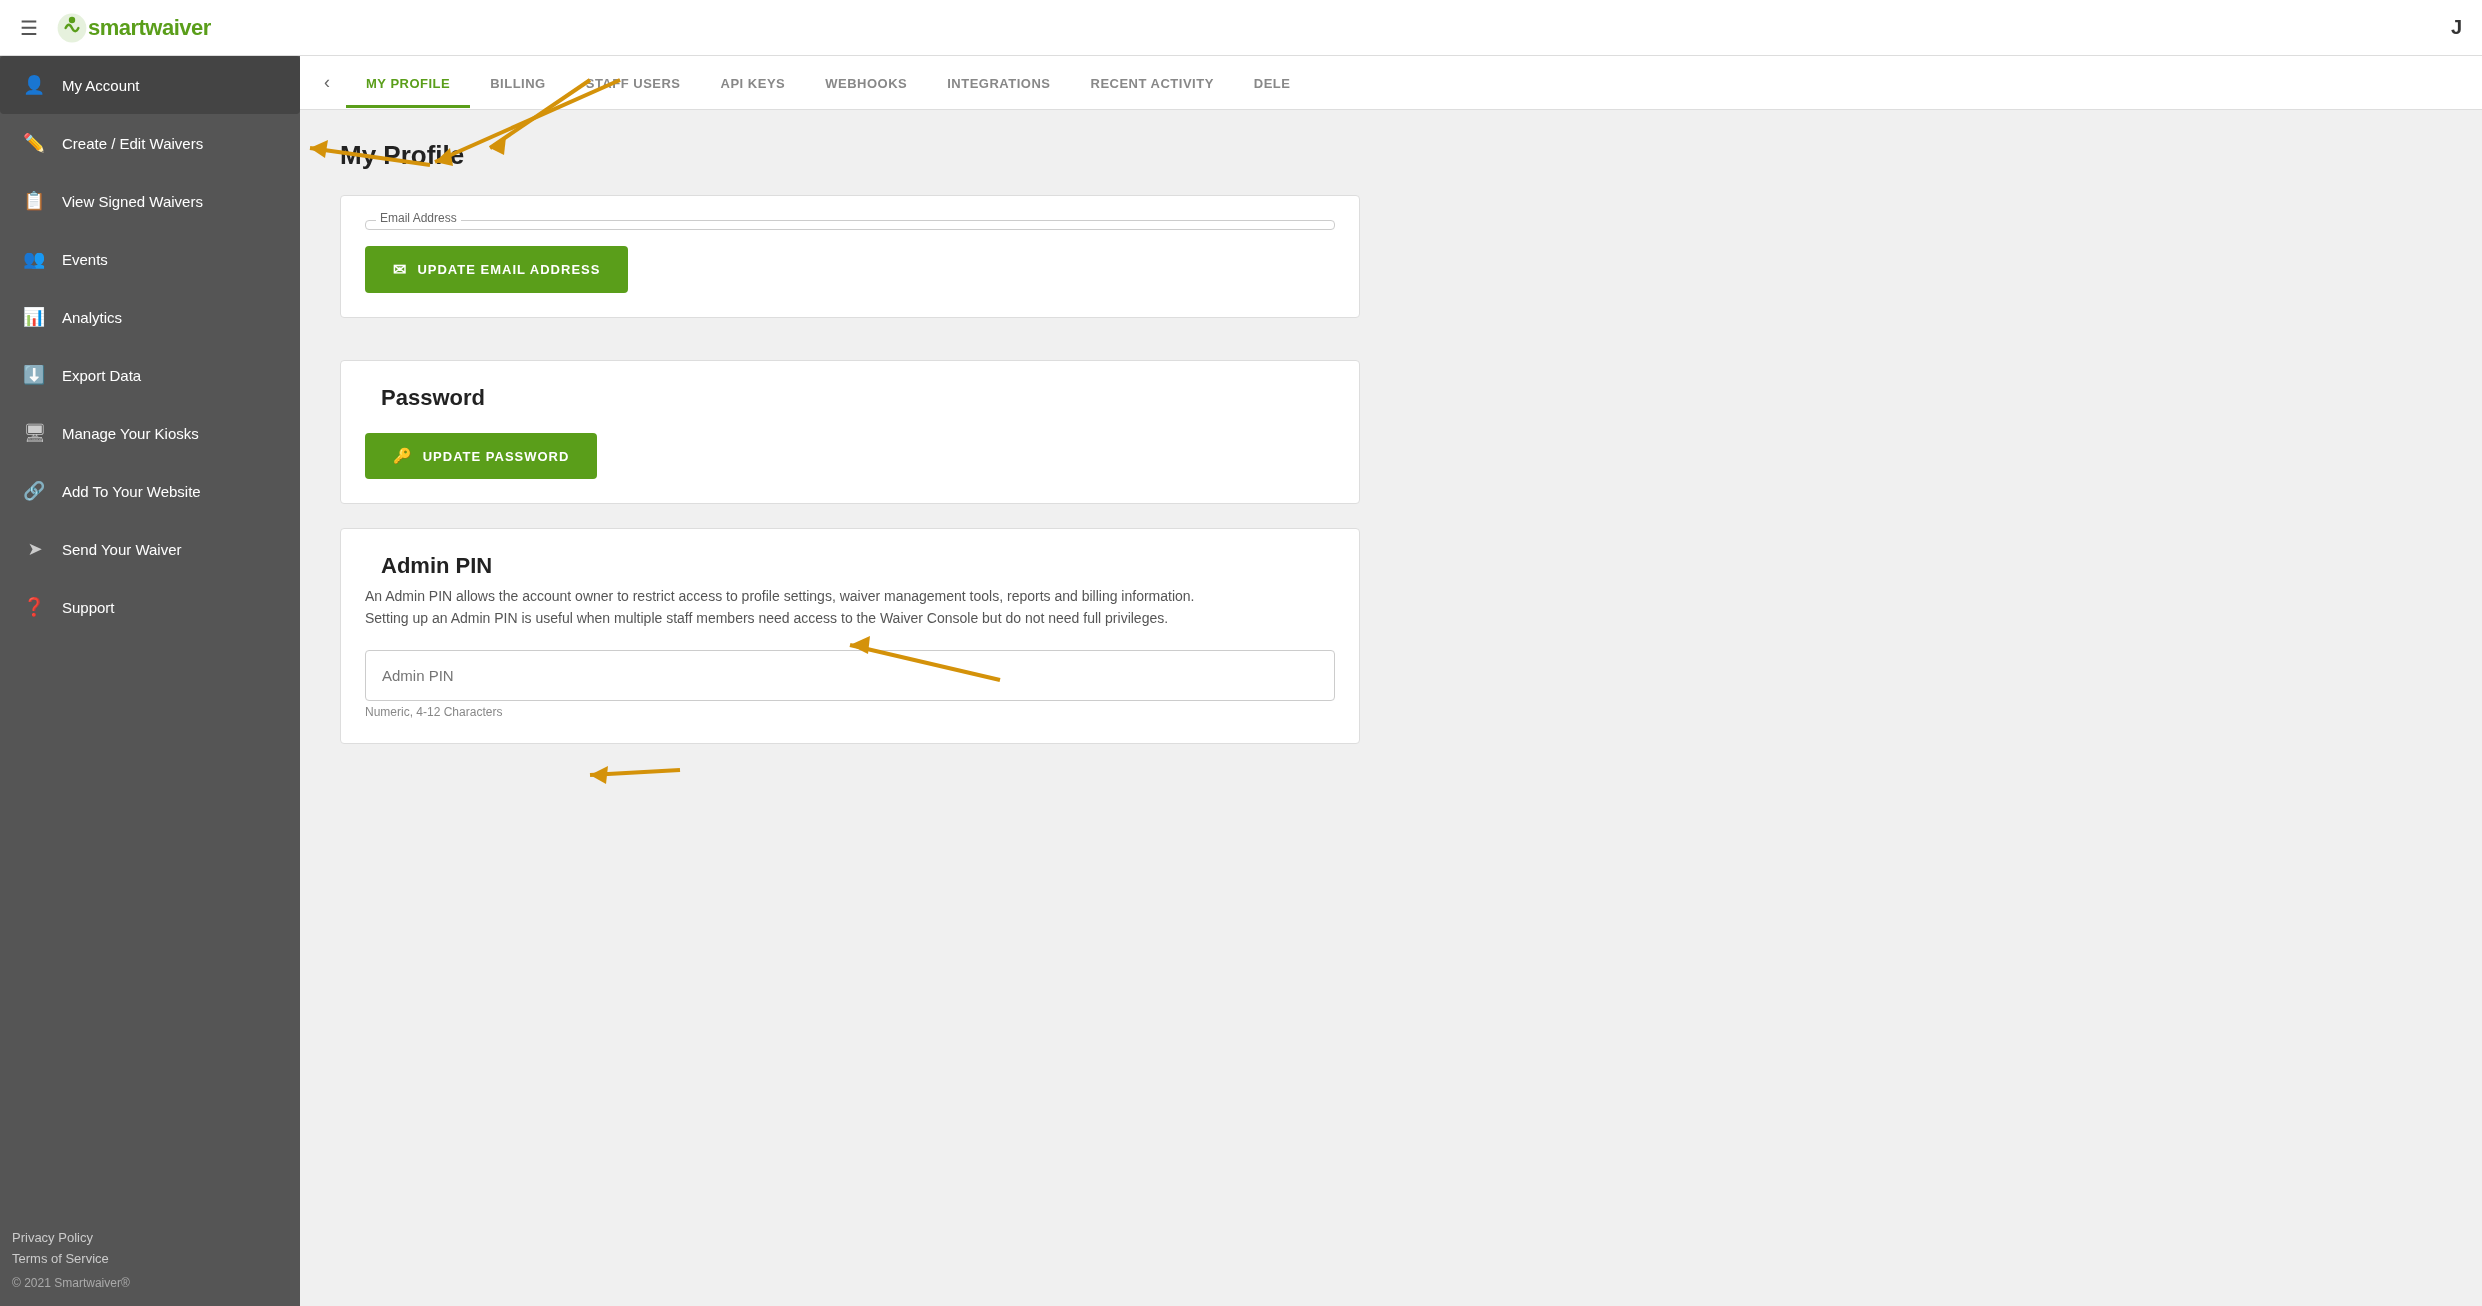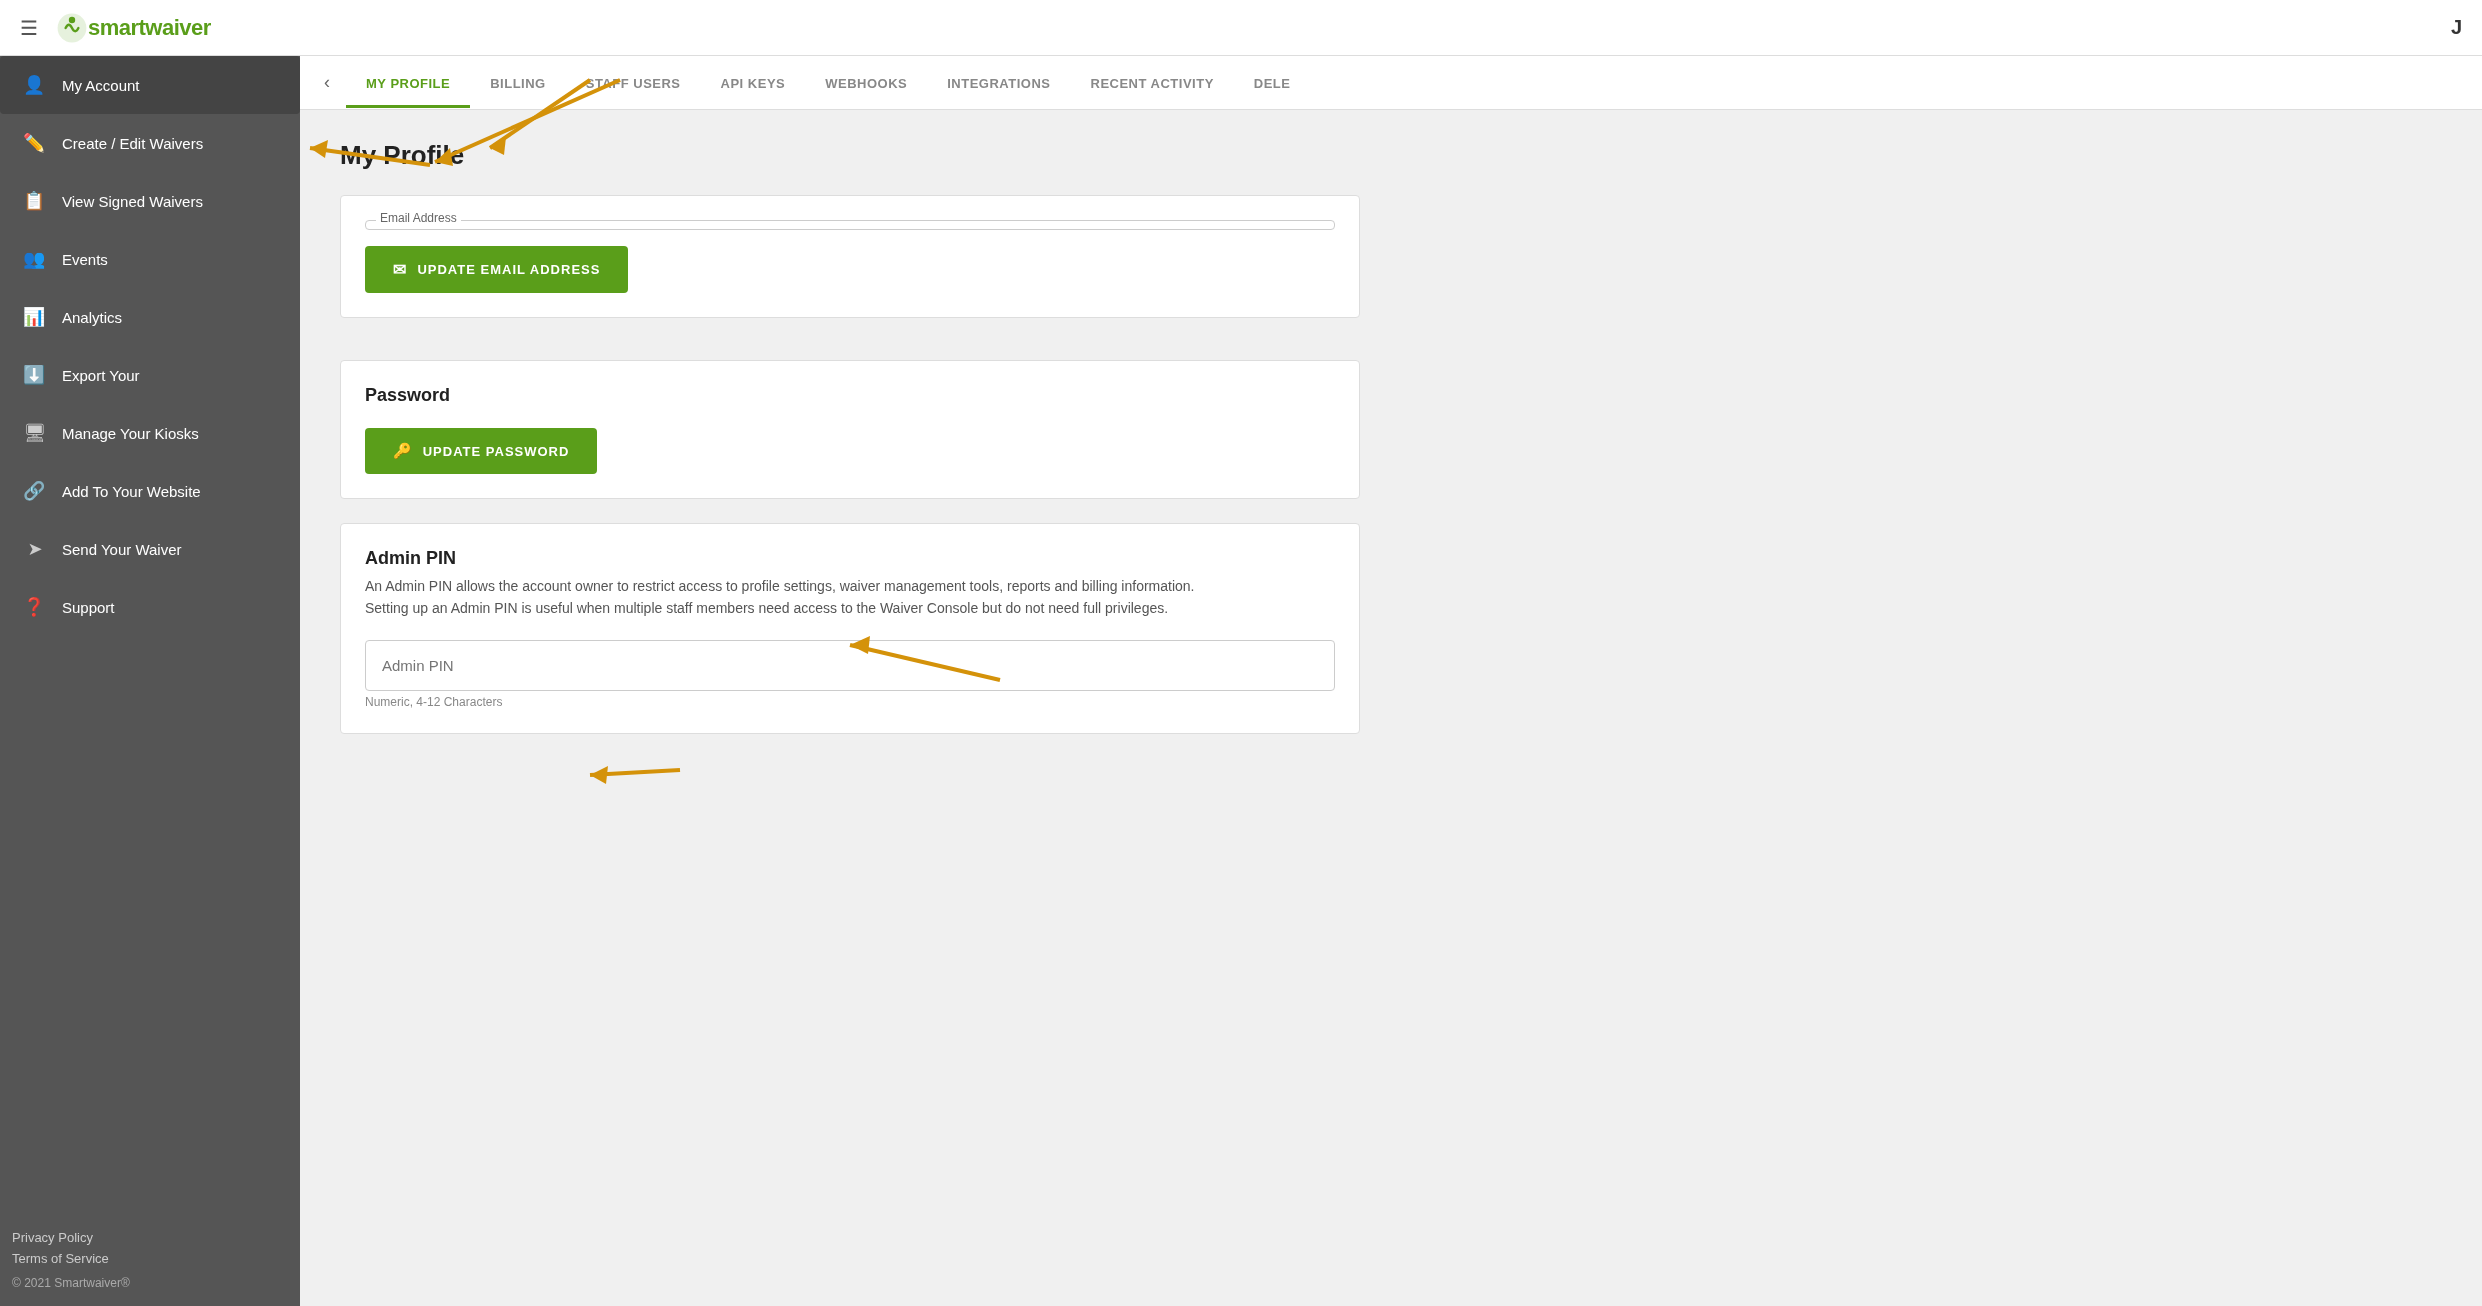--- a/index.html
+++ b/index.html
@@ -216,24 +216,25 @@
 
     
     .section-divider {
       background: #fff;
       border: 1px solid #ddd;
       border-radius: 4px;
       padding: 24px;
       margin-bottom: 24px;
     }
     .section-title {
-      font-size: 18px;
+      font-size: 22px;
       font-weight: 700;
       color: #222;
       margin-bottom: 6px;
+      margin-left: 16px;
     }
     .section-desc {
       font-size: 14px;
       color: #555;
       line-height: 1.6;
       margin-bottom: 20px;
     }
 
     .admin-pin-input {
       border: 1px solid #ccc;
@@ -300,21 +301,21 @@
         <div class="sidebar-item">
       <span class="sidebar-icon">👥</span>
       <span class="sidebar-label">Events</span>
     </div>
         <div class="sidebar-item">
       <span class="sidebar-icon">📊</span>
       <span class="sidebar-label">Analytics</span>
     </div>
         <div class="sidebar-item">
       <span class="sidebar-icon">⬇️</span>
-      <span class="sidebar-label">Export Your</span>
+      <span class="sidebar-label">Export Data</span>
     </div>
         <div class="sidebar-item">
       <span class="sidebar-icon">🖥</span>
       <span class="sidebar-label">Manage Your Kiosks</span>
     </div>
         <div class="sidebar-item">
       <span class="sidebar-icon">🔗</span>
       <span class="sidebar-label">Add To Your Website</span>
     </div>
         <div class="sidebar-item">

